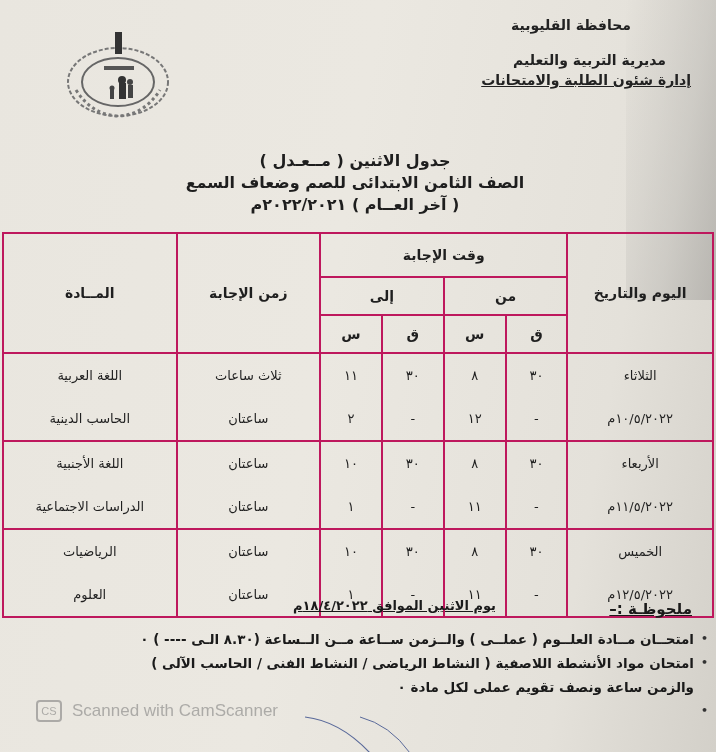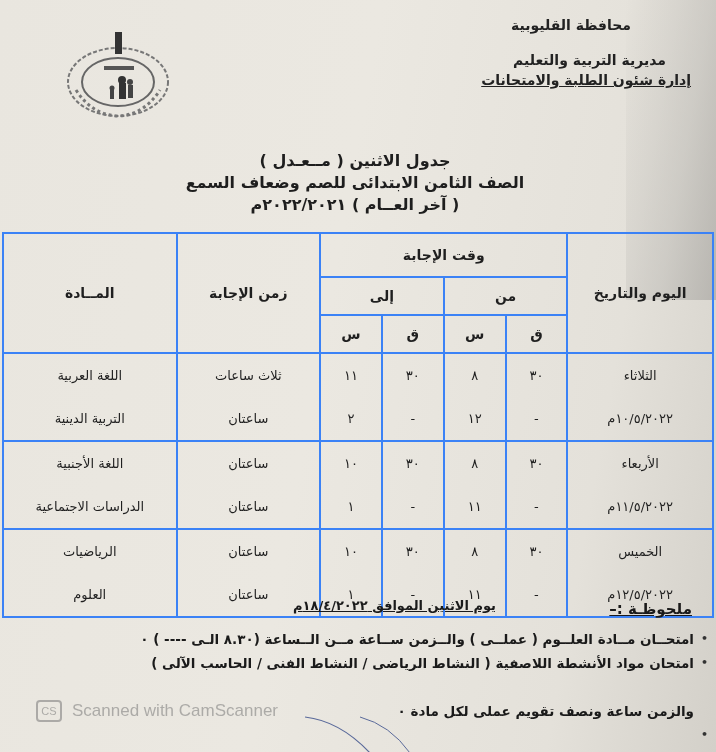--- a/index.html
+++ b/index.html
@@ -17,32 +17,32 @@
   .hdr1 { top:0px; right:85px;margin-top:17px; }
   .hdr2 { top:52px; right:50px; }
   .hdr3 { top:72px; right:25px; text-decoration:underline; }
   .logo { position:absolute; left:62px; top:30px; width:112px; height:92px; }
   .title-block { position:absolute; left:140px; width:430px; top:150px; text-align:center; direction:rtl; font-weight:bold; color:#1e1e1e; }
   .title-block div { font-size:16px; line-height:22px; }
   table.sched {
     position:absolute; left:2px; top:232px; width:712px; border-collapse:collapse; direction:rtl;
     font-size:13px; color:#1f1f1f;
   }
-  table.sched td, table.sched th { border:2px solid #3b82f6; text-align:center; padding:0; }
+  table.sched td, table.sched th { border:2px solid #be185d; text-align:center; padding:0; }
   table.sched th { font-weight:bold; font-size:14px; }
   .h1 { height:44px; } .h2 { height:38px; } .h3 { height:38px; }
   .body-row td { height:70px; vertical-align:middle; }
   .stack { display:flex; flex-direction:column; justify-content:space-around; height:86px; }
   .stack span { display:block; line-height:30px; }
   .note-date { position:absolute; right:220px; top:598px; direction:rtl; font-weight:bold; font-size:13px; text-decoration:underline;margin-left:38px; }
   .note-label { position:absolute; right:24px; top:600px; direction:rtl; font-weight:bold; font-size:15px; text-decoration:underline; }
   .notes { position:absolute; right:8px; top:627px; width:700px; direction:rtl; font-weight:bold; font-size:13.5px; line-height:24px; margin:0; padding:0; list-style:none; }
   .notes li { position:relative; padding-right:14px; }
   .notes li .bullet { position:absolute; right:0; top:0; font-size:11px; color:#333; }
-  .notes .cont { padding-right:14px;margin-top:24px; }
+  .notes .cont { padding-right:14px; }
   .watermark { position:absolute; left:36px; top:700px; color:rgba(120,120,120,0.55); font-family:"Liberation Sans", sans-serif; font-size:17px; display:flex; align-items:center; gap:10px; }
   .wm-icon { width:22px; height:18px; border:2px solid rgba(120,120,120,0.55); border-radius:4px; font-size:11px; display:flex; align-items:center; justify-content:center; }
   .pen-line { position:absolute; left:300px; top:715px; width:140px; height:40px; pointer-events:none; }
 </style>
 </head>
 <body>
 
 <div class="page-curl"></div>
 
 <div class="hdr hdr1">محافظة القليوبية</div>
@@ -130,21 +130,21 @@
         </td>
     <td>
           <div class="stack">
             <span>ثلاث ساعات</span>
             <span>ساعتان</span>
           </div>
         </td>
     <td>
           <div class="stack">
             <span>اللغة العربية</span>
-            <span>التربية الدينية</span>
+            <span>الحاسب الدينية</span>
           </div>
         </td>
   </tr>
 
   <tr class="body-row">
     <td>
           <div class="stack">
             <span>الأربعاء</span>
             <span>١١/٥/٢٠٢٢م</span>
           </div>

